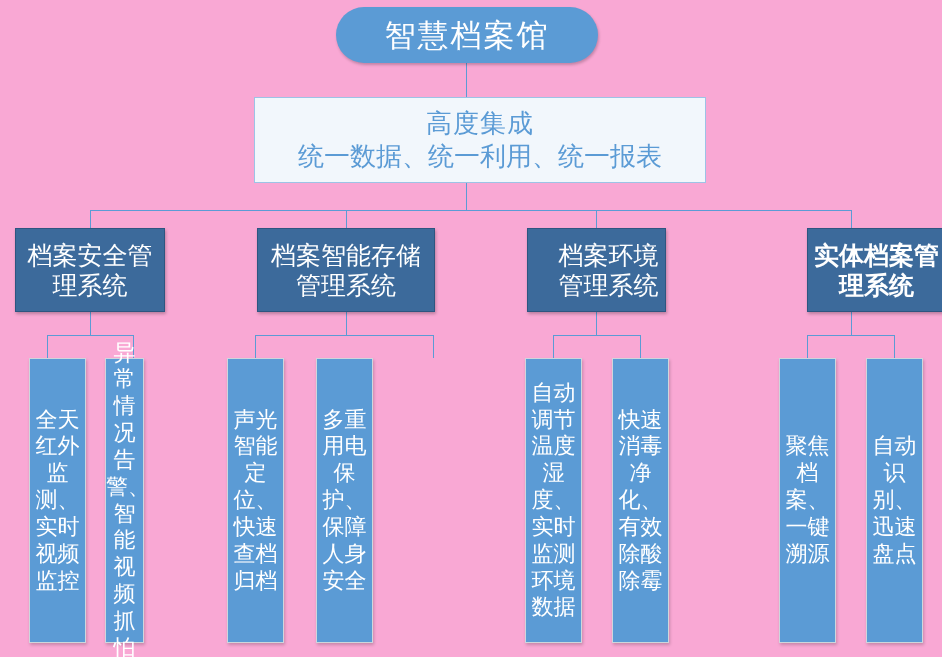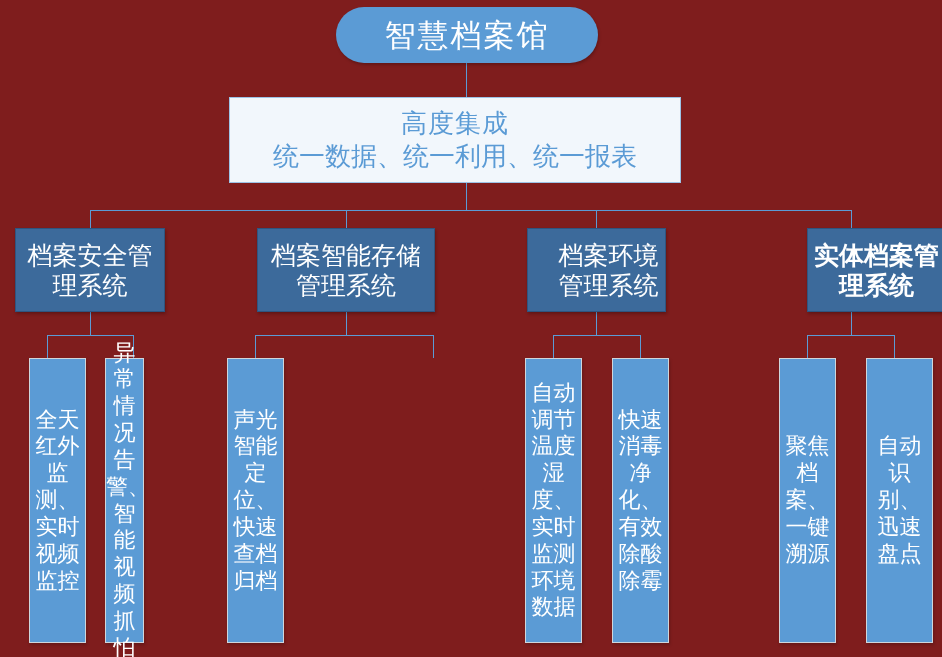--- a/index.html
+++ b/index.html
@@ -8,21 +8,21 @@
     padding: 0;
     background: #ffffff;
   }
   body {
     font-family: "Liberation Sans", "DejaVu Sans", sans-serif;
   }
   #canvas {
     position: relative;
     width: 942px;
     height: 657px;
-    background: #7f1d1d;
+    background: #f9a8d4;
     overflow: hidden;
   }
 
   
   .line {
     position: absolute;
     background: #5B9BD5;
   }
   .vline { width: 1px; }
   .hline { height: 1px; }
@@ -42,21 +42,21 @@
     justify-content: center;
     color: #ffffff;
     font-size: 31px;
     letter-spacing: 2px;
     line-height: 1;
   }
 
   
   .integration-node {
     position: absolute;
-    left: 229px;
+    left: 254px;
     top: 97px;
     width: 450px;
     height: 84px;
     background: #F2F7FC;
     border: 1px solid #9DC3E6;
     display: flex;
     flex-direction: column;
     align-items: center;
     justify-content: center;
     color: #5B9BD5;
@@ -170,28 +170,31 @@
   <div class="leaf-node" style="left:29px;  width:57px;">
     <span class="leaf-text">全天红外监测、实时视频监控</span>
   </div>
   <div class="leaf-node" style="left:105px; width:39px;">
     <span class="leaf-text">异常情况告警、智能视频抓怕</span>
   </div>
 
   <div class="leaf-node" style="left:227px; width:57px;">
     <span class="leaf-text">声光智能定位、快速查档归档</span>
   </div>
+  <div class="leaf-node" style="left:316px; width:57px;">
+    <span class="leaf-text">多重用电保护、保障人身安全</span>
+  </div>
 
   <div class="leaf-node" style="left:525px; width:57px;">
     <span class="leaf-text">自动调节温度湿度、实时监测环境数据</span>
   </div>
   <div class="leaf-node" style="left:612px; width:57px;">
     <span class="leaf-text">快速消毒净化、有效除酸除霉</span>
   </div>
 
   <div class="leaf-node" style="left:779px; width:57px;">
     <span class="leaf-text">聚焦档案、一键溯源</span>
   </div>
-  <div class="leaf-node" style="left:866px; width:67px;">
+  <div class="leaf-node" style="left:866px; width:57px;">
     <span class="leaf-text">自动识别、迅速盘点</span>
   </div>
 
 </div>
 
 </body></html>

